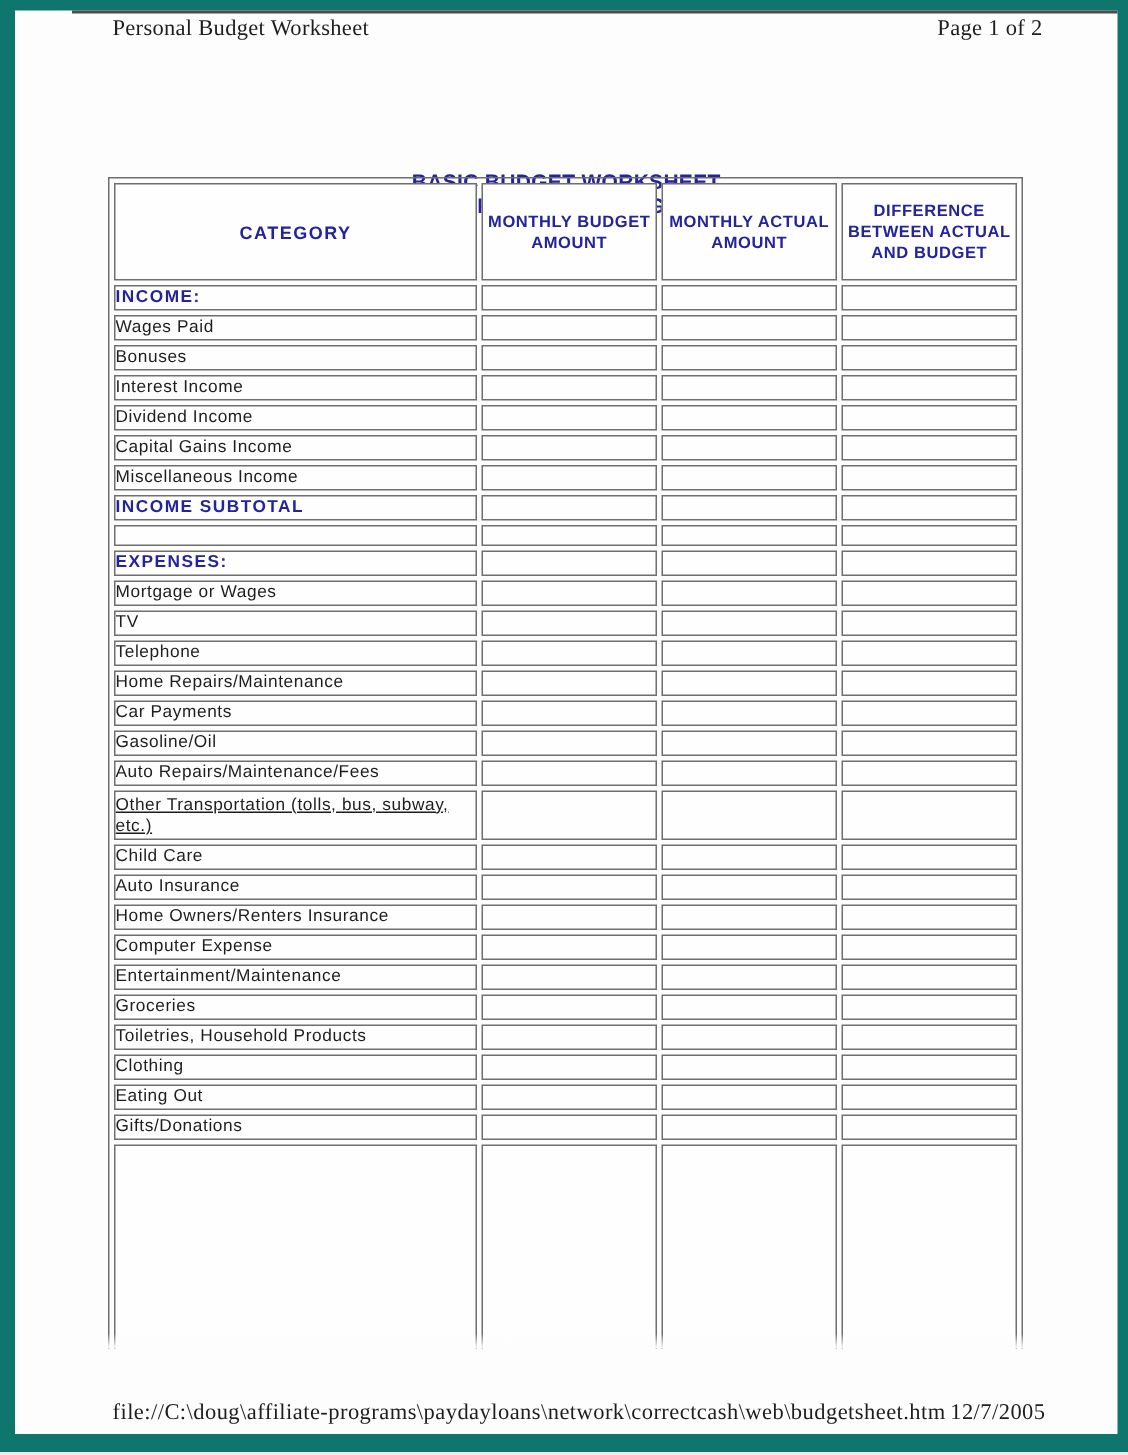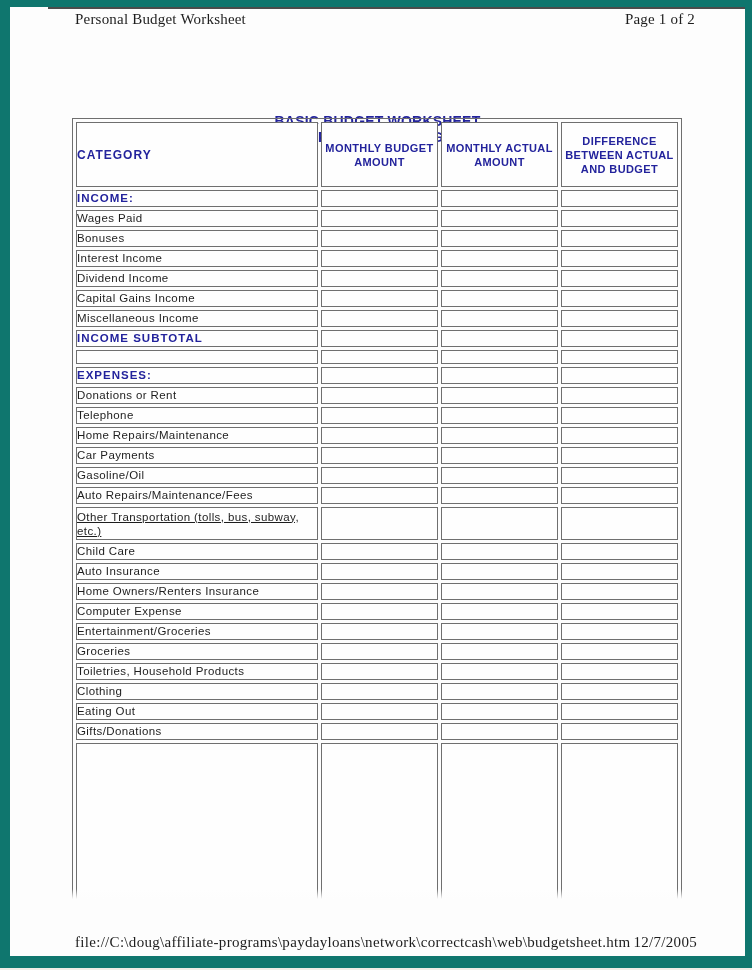--- a/index.html
+++ b/index.html
@@ -47,21 +47,21 @@
     border-collapse:separate; border-spacing:3px;
     border:1px solid #6f6f6f;
     table-layout:fixed;
     background:transparent;
   }
   .budget-table th, .budget-table td {
     border:1px solid #6f6f6f; background:#fefefe; padding:0;
     overflow:hidden;
   }
   .cat-head {
-    width:240px; height:63px; vertical-align:middle; text-align:left;
+    width:240px; height:63px; vertical-align:middle; text-align:center;
     color:#23239C; font-weight:bold; font-size:12px; letter-spacing:1px;
   }
   .amt-head {
     width:115px; height:63px; vertical-align:middle; text-align:center;
     color:#23239C; font-weight:bold; font-size:11px; line-height:14px;
     letter-spacing:0.4px; padding:0 14px;
   }
   .budget-table tbody td { height:15px; line-height:15px; vertical-align:middle; }
   .cat-cell {
     font-size:11.5px; color:#1d1d1d; letter-spacing:0.4px;
@@ -174,21 +174,27 @@
               <td class="amt-cell"></td>
               <td class="amt-cell"></td>
             </tr>
             <tr class="row-section">
               <td class="cat-cell">EXPENSES:</td>
               <td class="amt-cell"></td>
               <td class="amt-cell"></td>
               <td class="amt-cell"></td>
             </tr>
             <tr class="row-item">
-              <td class="cat-cell">Donations or Rent</td>
+              <td class="cat-cell">Mortgage or Wages</td>
+              <td class="amt-cell"></td>
+              <td class="amt-cell"></td>
+              <td class="amt-cell"></td>
+            </tr>
+            <tr class="row-item">
+              <td class="cat-cell">TV</td>
               <td class="amt-cell"></td>
               <td class="amt-cell"></td>
               <td class="amt-cell"></td>
             </tr>
             <tr class="row-item">
               <td class="cat-cell">Telephone</td>
               <td class="amt-cell"></td>
               <td class="amt-cell"></td>
               <td class="amt-cell"></td>
             </tr>
@@ -240,21 +246,21 @@
               <td class="amt-cell"></td>
               <td class="amt-cell"></td>
             </tr>
             <tr class="row-item">
               <td class="cat-cell">Computer Expense</td>
               <td class="amt-cell"></td>
               <td class="amt-cell"></td>
               <td class="amt-cell"></td>
             </tr>
             <tr class="row-item">
-              <td class="cat-cell">Entertainment/Groceries</td>
+              <td class="cat-cell">Entertainment/Maintenance</td>
               <td class="amt-cell"></td>
               <td class="amt-cell"></td>
               <td class="amt-cell"></td>
             </tr>
             <tr class="row-item">
               <td class="cat-cell">Groceries</td>
               <td class="amt-cell"></td>
               <td class="amt-cell"></td>
               <td class="amt-cell"></td>
             </tr>

